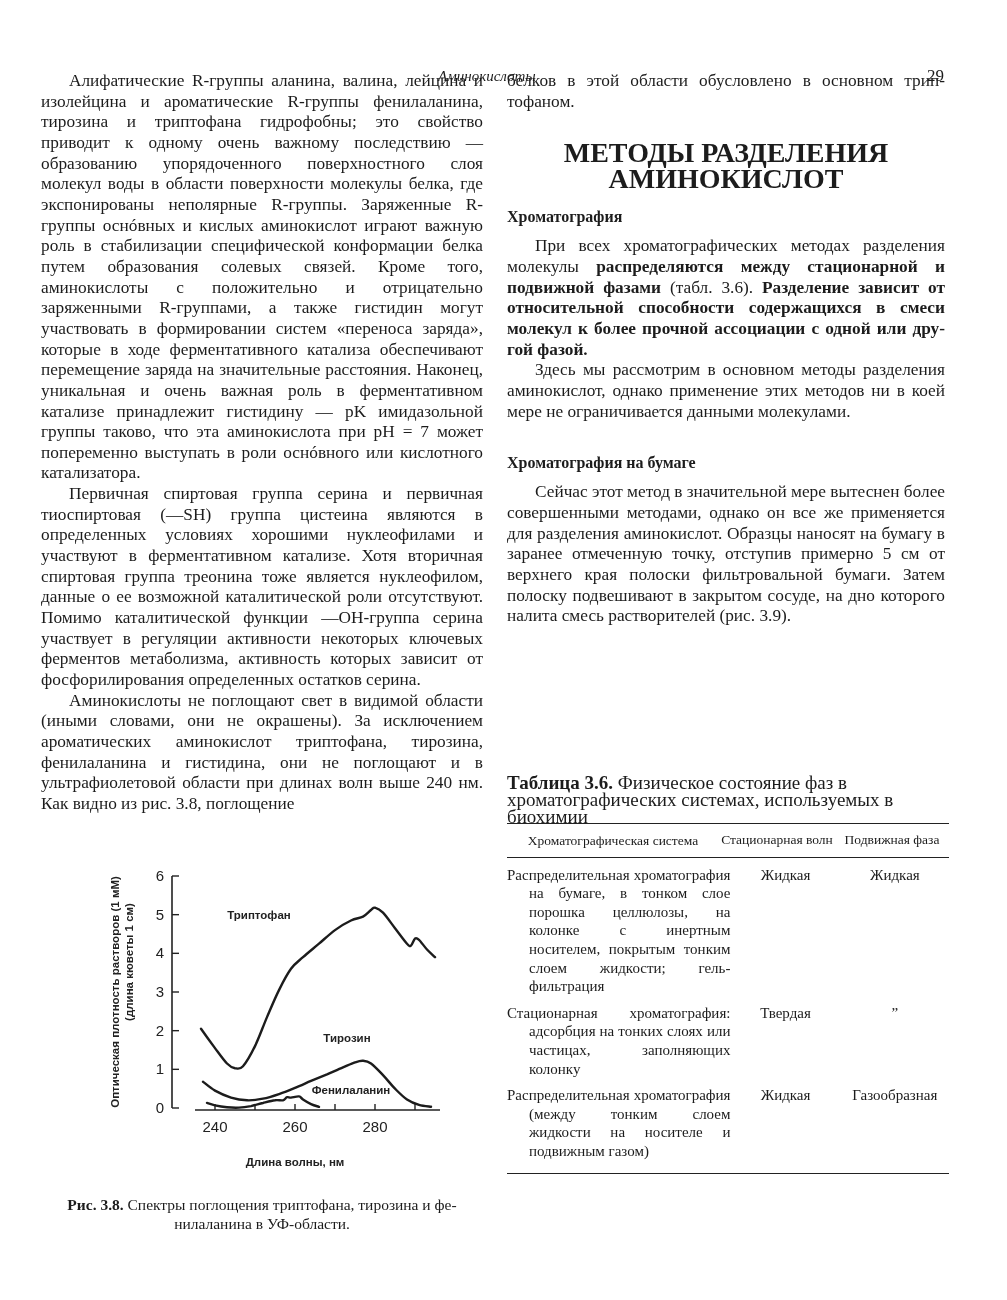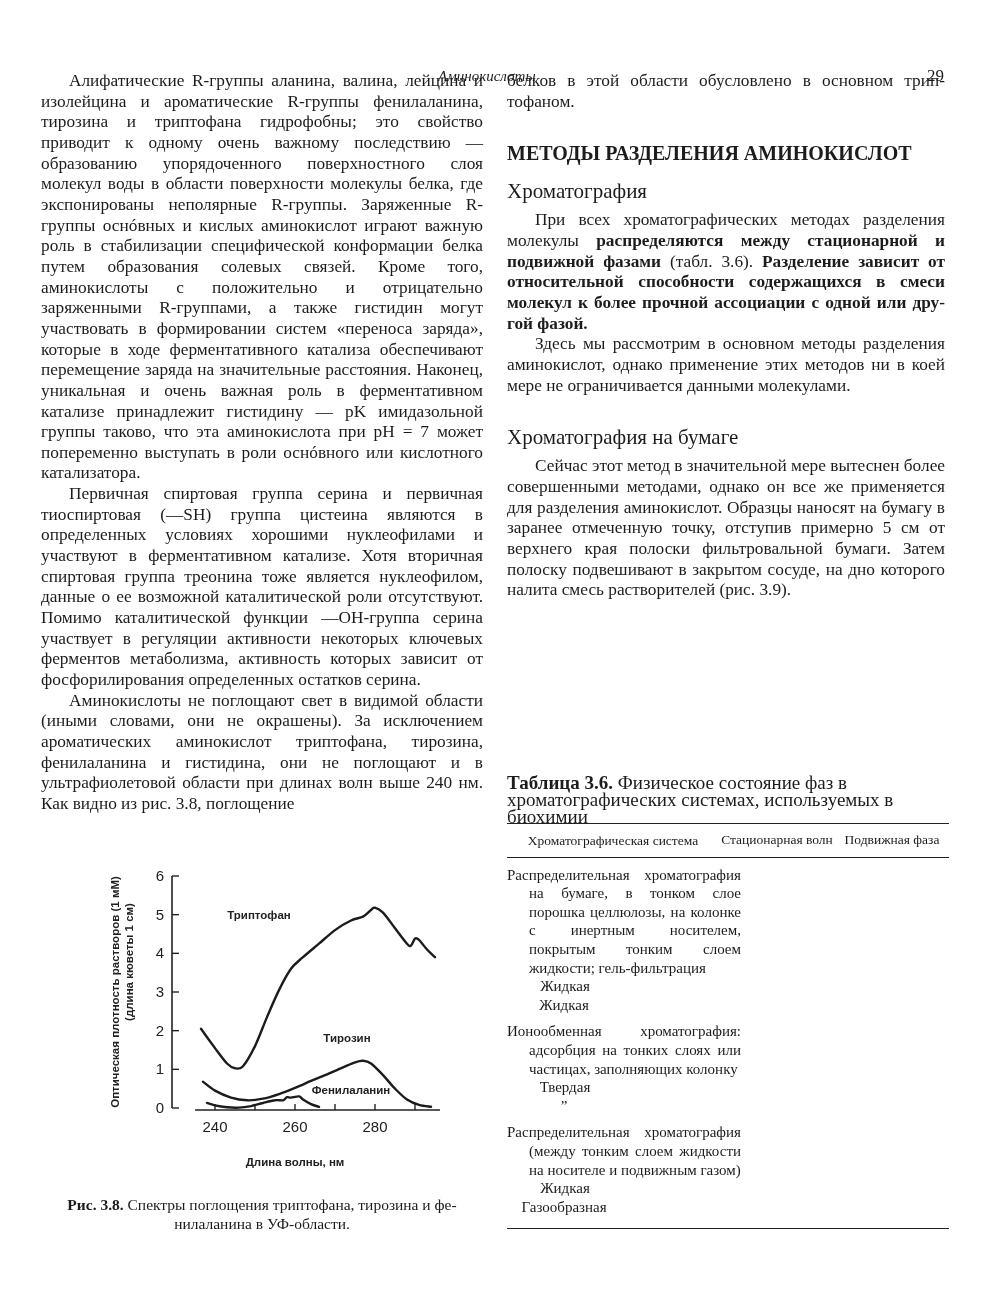--- a/index.html
+++ b/index.html
@@ -8,36 +8,36 @@
   .page-header { position: absolute; top: 28px; left: 0; width: 1007px; height: 22px; margin-top: 40px; }
   .running-title { position: absolute; left: 438px; top: 0; font-style: italic; font-size: 15px; }
   .page-number { position: absolute; left: 927px; top: -2px; font-size: 17px; }
 
   .col { position: absolute; font-size: 17.3px; line-height: 20.65px; text-align: justify; }
   .col-left { left: 41px; top: 71px; width: 442px; }
   .col-right { left: 507px; top: 71px; width: 438px; }
   .col p { margin: 0; text-indent: 28px; hyphens: manual; }
   .col p.noindent { text-indent: 0; }
   .b { font-weight: bold; }
-  .h1 { font-weight: bold; font-size: 20px; margin: 28px 0 0 0; line-height: 26px; text-align: left; }
-  .h2 { font-weight: normal; font-size: 21px; margin: 14px 0 8px 0; line-height: 22px; text-align: left; }
+  .h1 { font-weight: bold; font-size: 28px; margin: 28px 0 0 0; line-height: 26px; text-align: center; }
+  .h2 { font-weight: bold; font-size: 16px; margin: 14px 0 8px 0; line-height: 22px; text-align: left; }
   .h2b { margin-top: 30px; }
 
   
   .figure { position: absolute; left: 95px; top: 858px; width: 360px; height: 320px; }
   .figure svg text { font-family: "Liberation Sans", "DejaVu Sans", sans-serif; }
   .caption { position: absolute; left: 41px; top: 1195px; width: 442px; text-align: center;
              font-size: 15.5px; line-height: 19px; }
 
   
   .table-caption { position: absolute; left: 507px; top: 774px; width: 442px; font-size: 19px; line-height: 17px; }
   .tbl { position: absolute; left: 507px; top: 823px; width: 442px; font-size: 15px; line-height: 18.6px; }
   .rule { border-top: 1.6px solid #222; height: 0; }
   .thead { display: flex; padding: 8px 0 6px 0; }
-  .trow { display: flex; padding-top: 8px; flex-direction: column; }
+  .trow { display: flex; padding-top: 8px; }
   .c1 { width: 212px; }
   .c2 { width: 116px; text-align: center; }
   .c3 { width: 114px; text-align: center; }
   .thead .c1 { text-align: center; font-size: 13.5px; }
   .thead .c2, .thead .c3 { font-size: 13.5px; line-height: 16px; }
   .cell-sys { text-align: justify; padding-left: 22px; text-indent: -22px; }
   .ditto { font-size: 15px; }
 </style>
 </head>
 <body>
@@ -123,21 +123,21 @@
     <div class="c2">Стационарная волн</div>
     <div class="c3">Подвижная фаза</div>
   </div>
   <div class="rule"></div>
   <div class="trow">
     <div class="c1 cell-sys">Распределительная хрома­тография на бумаге, в тонком слое порошка целлюлозы, на колонке с инертным носителем, покрытым тонким сло­ем жидкости; гель-фильтрация</div>
     <div class="c2">Жидкая</div>
     <div class="c3">Жидкая</div>
   </div>
   <div class="trow">
-    <div class="c1 cell-sys">Ионообменная хромато­графия: адсорбция на тонких слоях или ча­стицах, заполняющих колонку</div>
+    <div class="c1 cell-sys">Стационарная хромато­графия: адсорбция на тонких слоях или ча­стицах, заполняющих колонку</div>
     <div class="c2">Твердая</div>
     <div class="c3 ditto">”</div>
   </div>
   <div class="trow" style="padding-bottom:12px;">
     <div class="c1 cell-sys">Распределительная хрома­тография (между тон­ким слоем жидкости на носителе и подвижным газом)</div>
     <div class="c2">Жидкая</div>
     <div class="c3">Газообразная</div>
   </div>
   <div class="rule"></div>
 </div>

